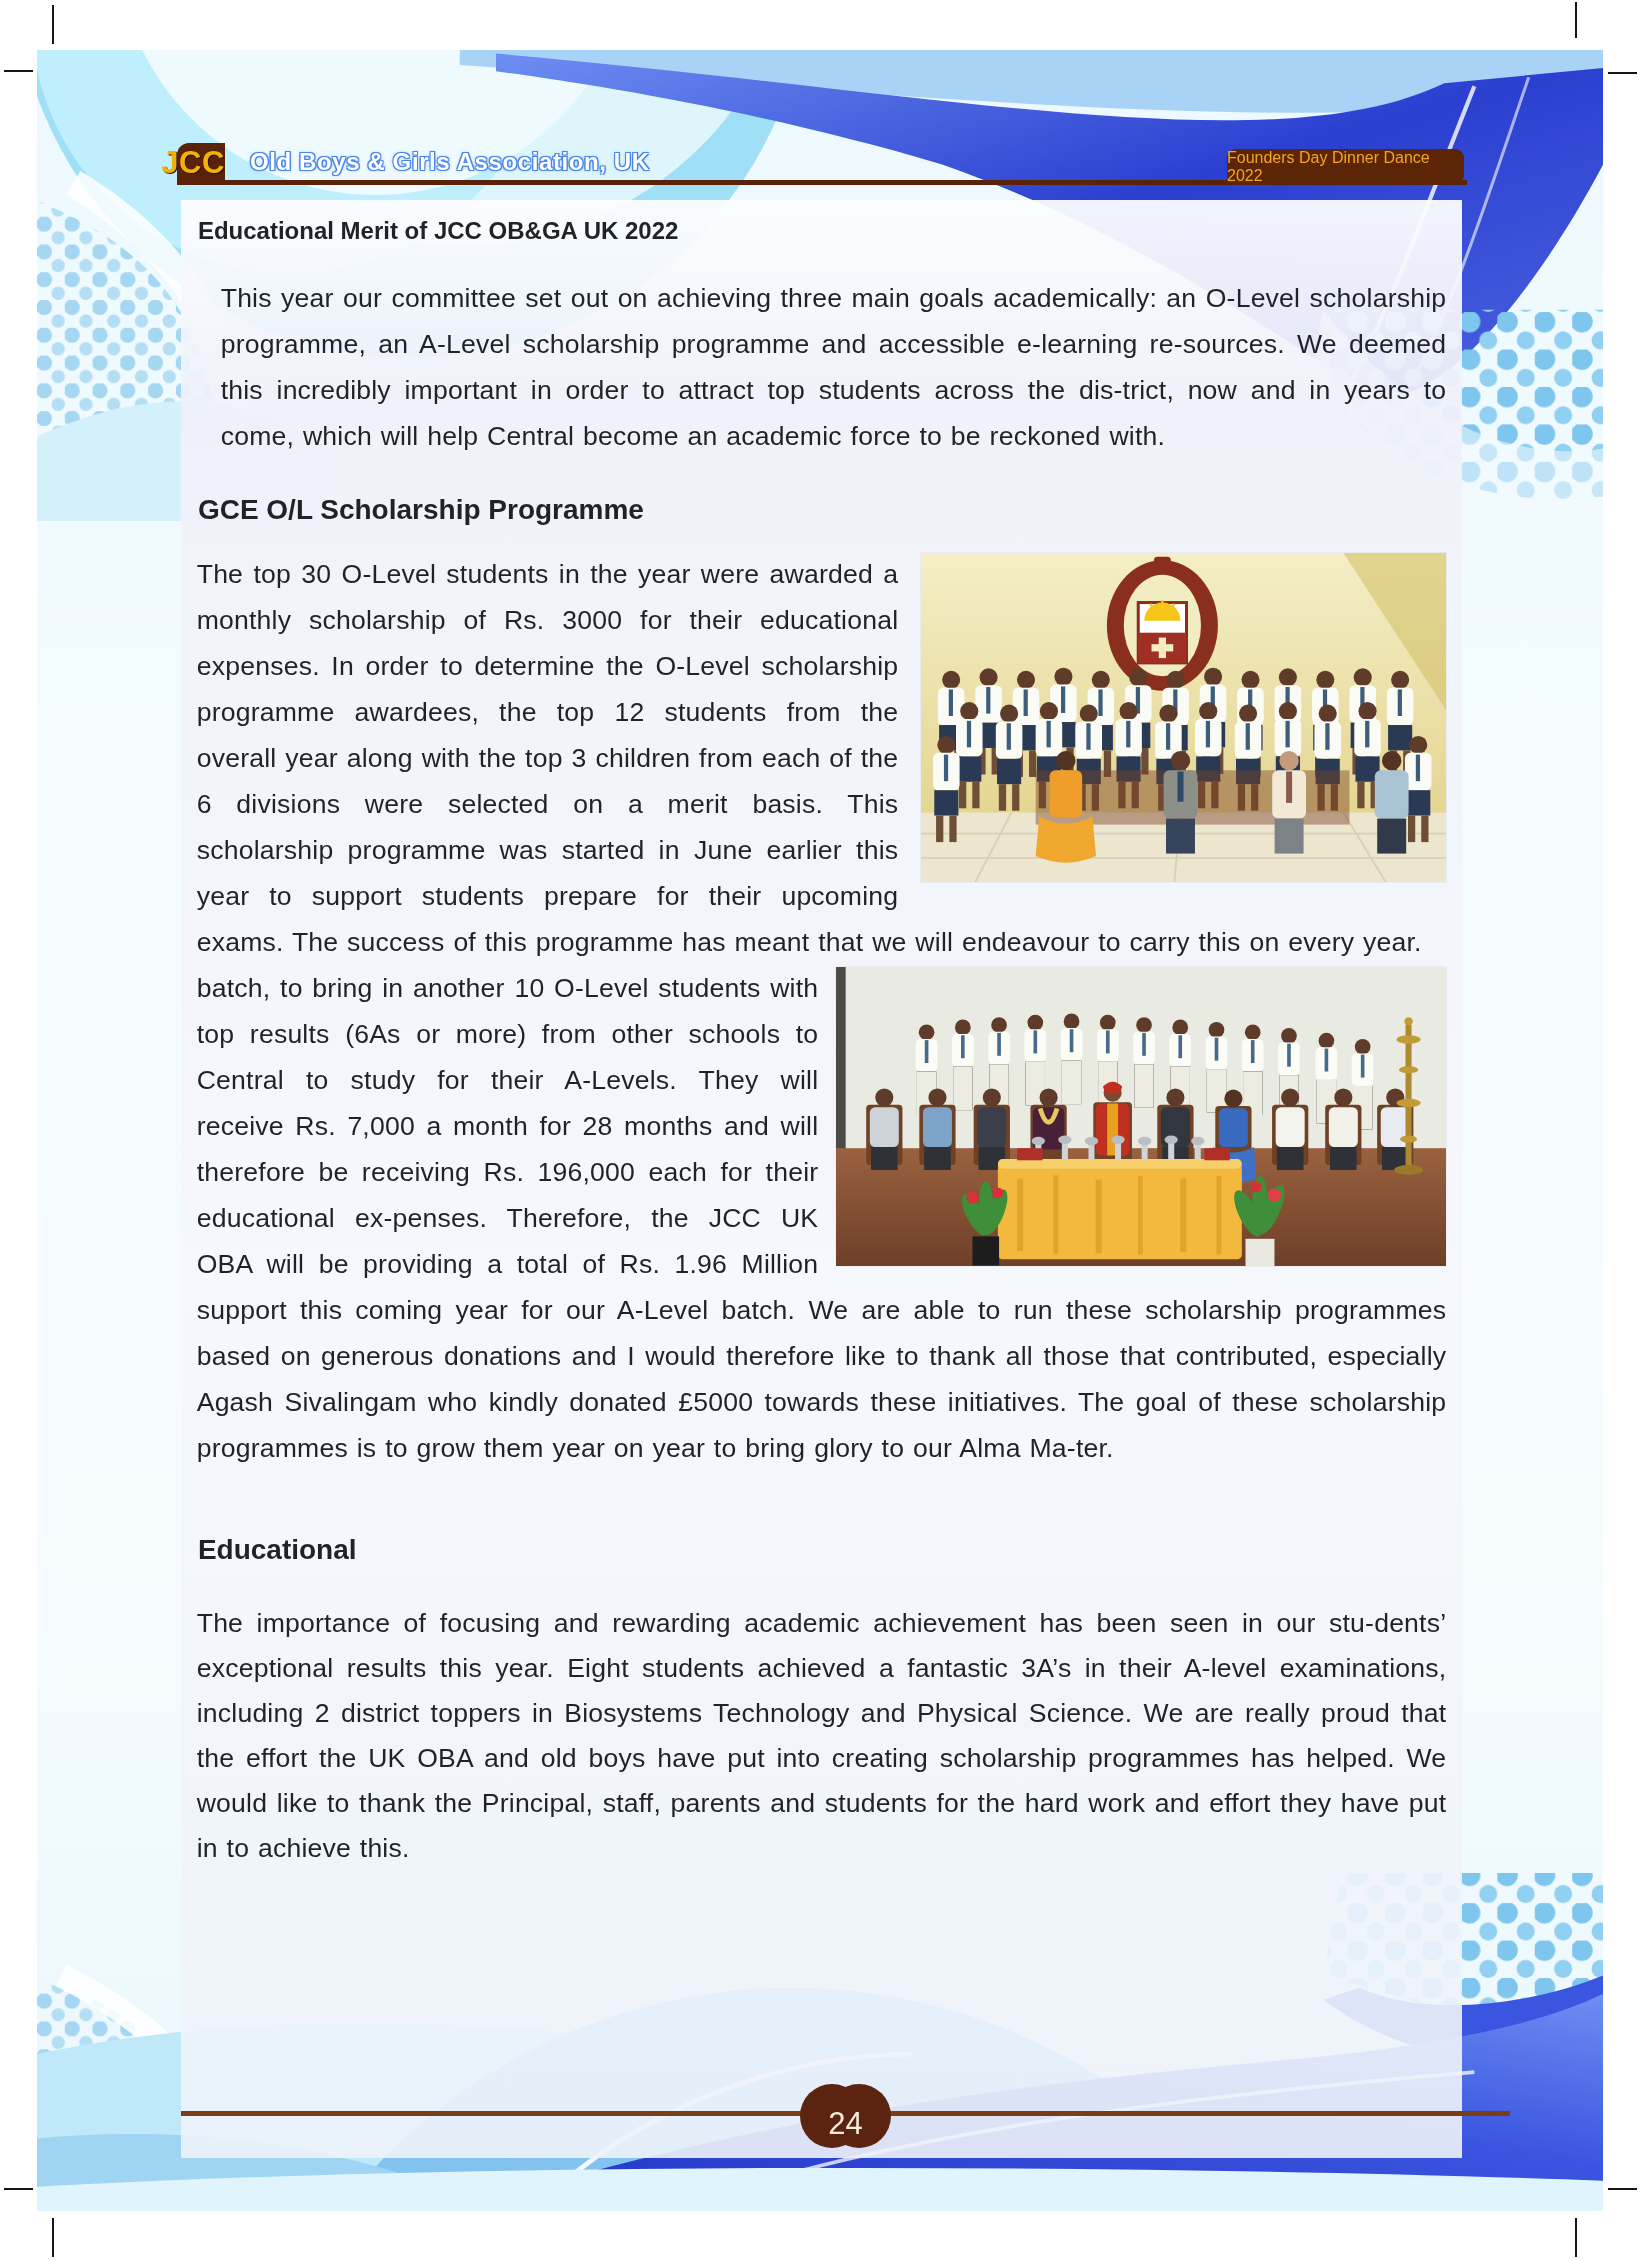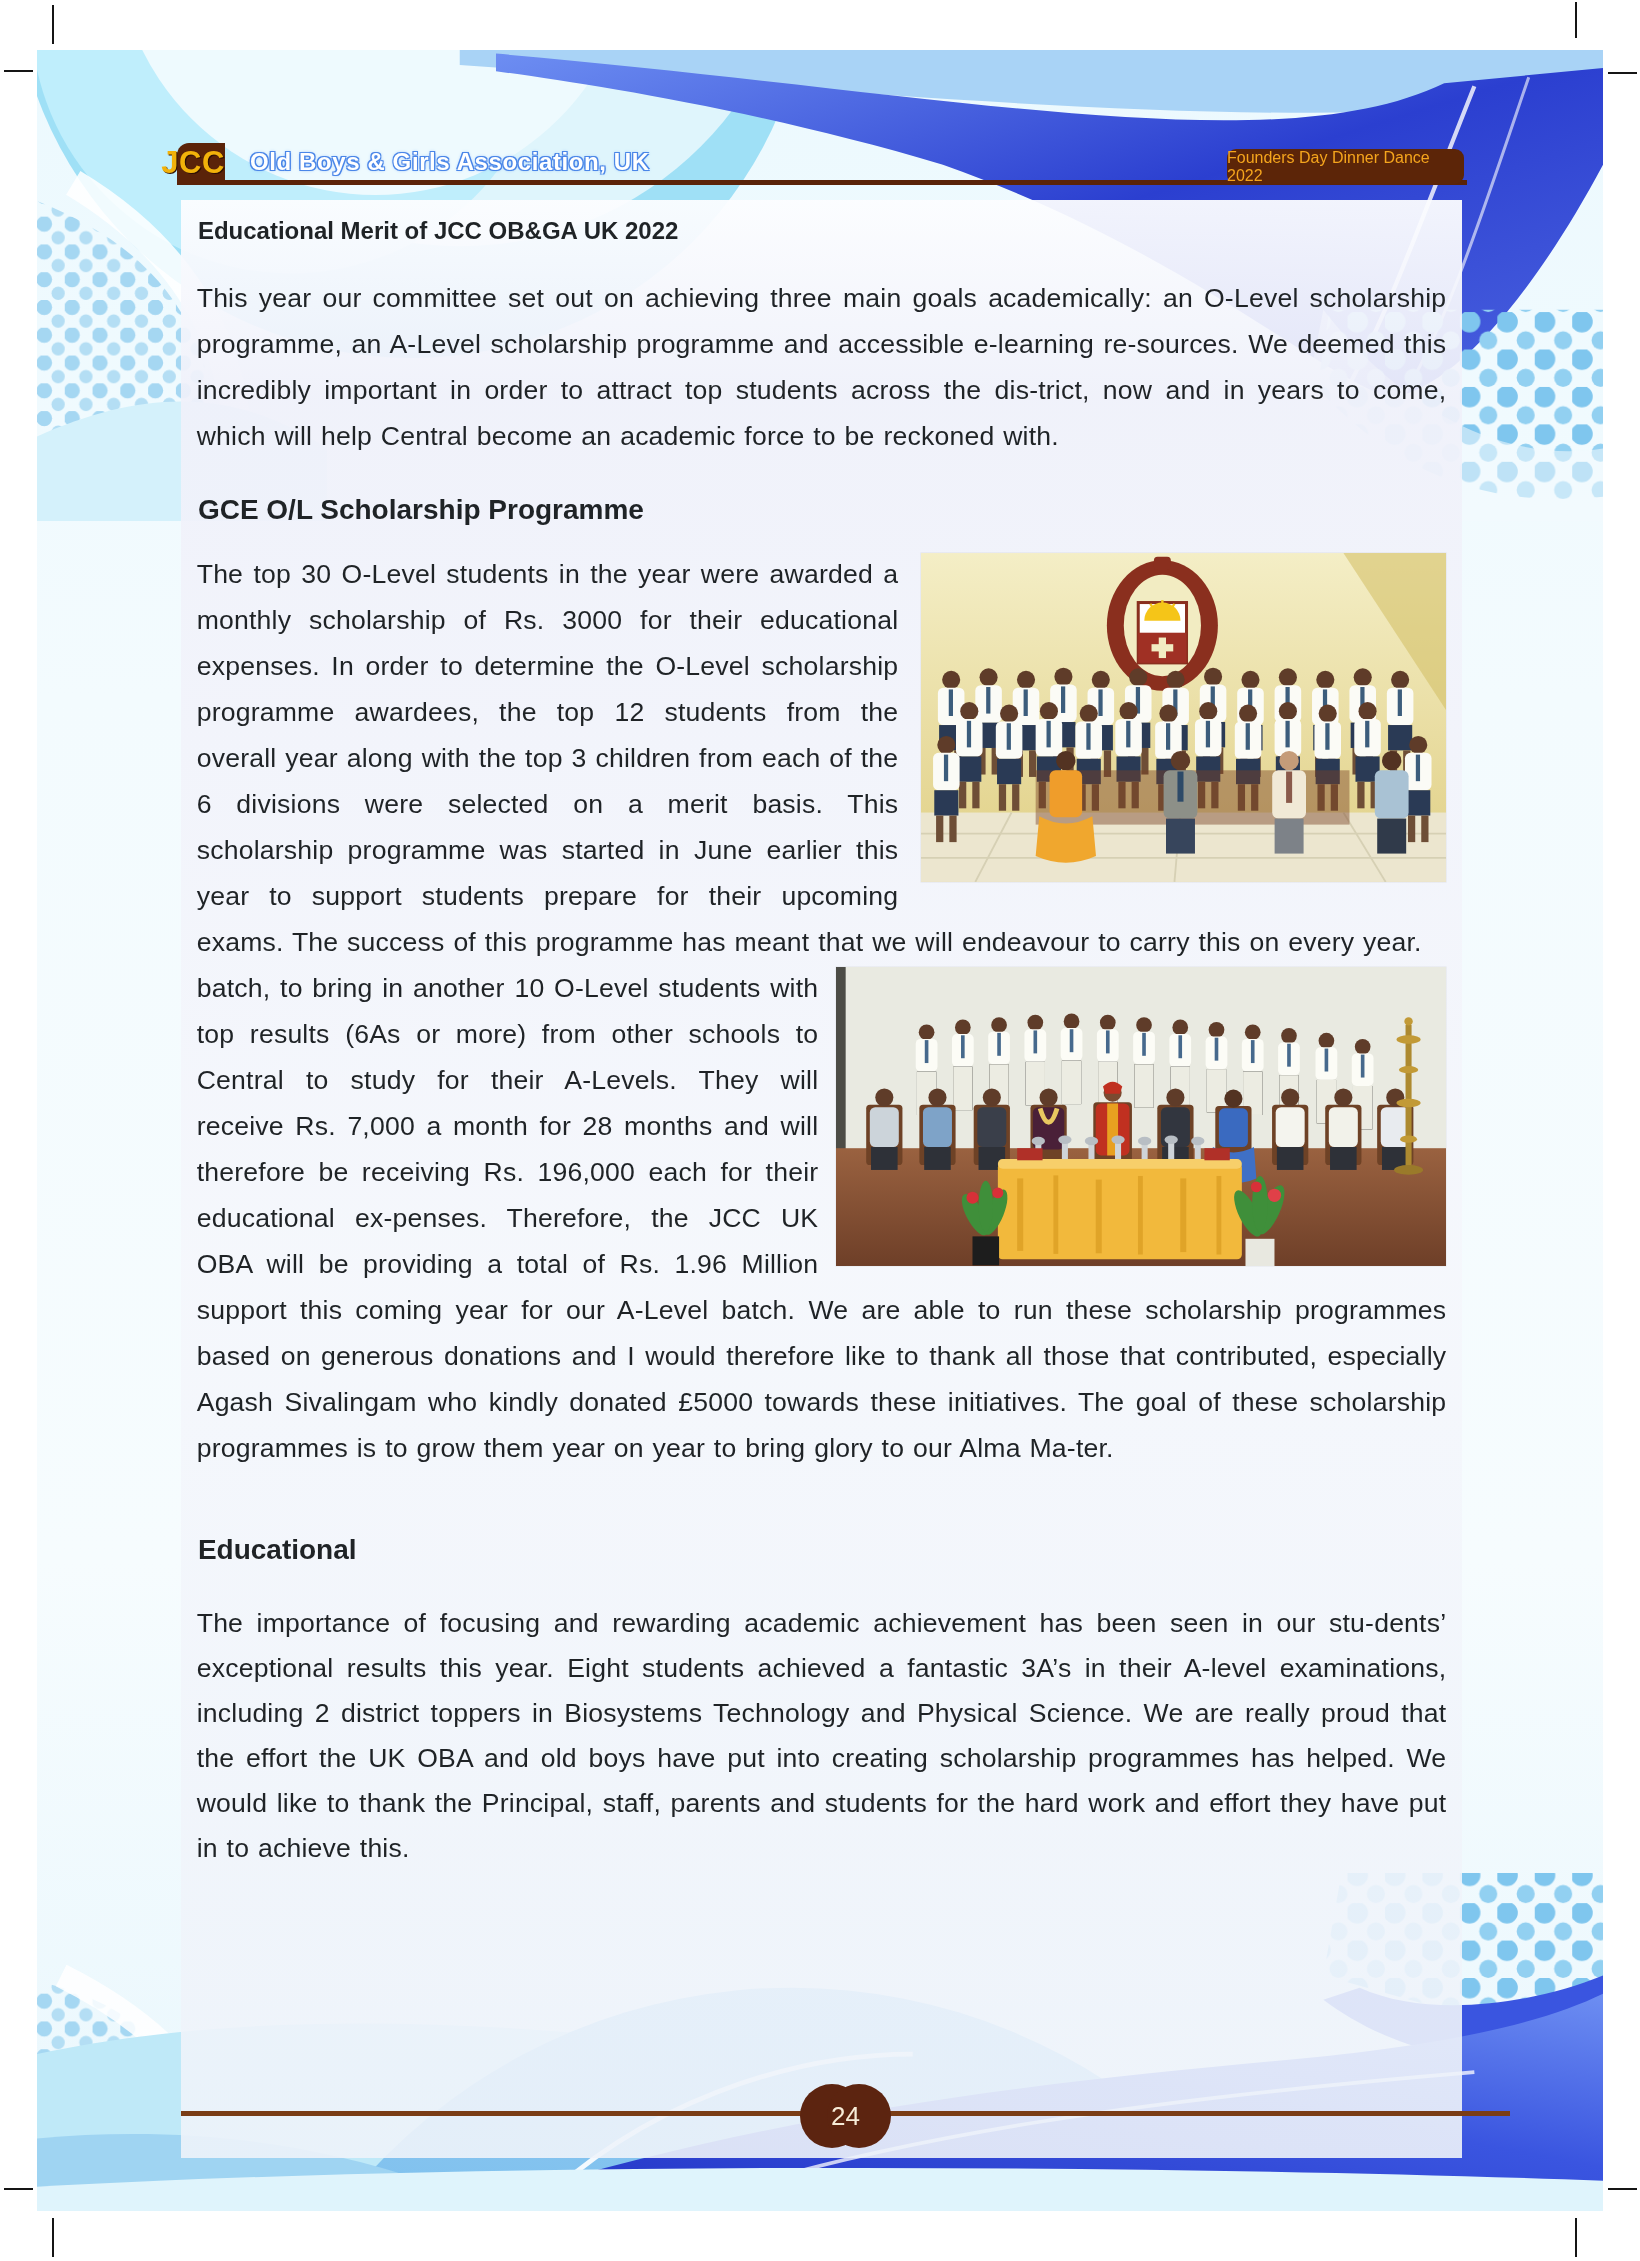--- a/index.html
+++ b/index.html
@@ -27,36 +27,36 @@
             display:flex;align-items:center;justify-content:center;color:#f5a51d;font-size:16px;font-weight:500;border-radius:9px;}
 
   
   .panel{position:absolute;left:144px;top:150px;width:1281px;height:1958px;z-index:4;
          background:linear-gradient(180deg,rgba(252,253,255,.95) 0%,rgba(240,241,250,.92) 10%,rgba(245,247,252,.9) 55%,rgba(238,243,250,.9) 100%);
          overflow:hidden;}
   .content{padding:7.2px 15.7px 0 15.7px;color:#1f2326;}
   h1{font-size:24px;font-weight:800;margin:9.7px 0 0 1.2px;letter-spacing:0;}
   h2{font-size:28px;font-weight:800;margin:35px 0 25px 1.2px;}
   p{font-size:26.6px;line-height:46px;text-align:justify;margin:0;letter-spacing:0.2px;word-spacing:1.2px;}
-  p.intro{margin-top:30px;}
+  p.intro{margin-top:30px;margin-left:24px;}
   p.after-h2{margin-top:0;}
   .photo{float:right;margin:2.4px 0 11px 23px;box-shadow:0 0 0 0.6px rgba(0,0,0,.06);}
   .photo svg{display:block;}
   .clear{clear:both;}
   h2.ach{margin:63px 0 0 1.2px;}
   p.final{margin-top:35px;line-height:45px;}
 
   
   .foot-rule{position:absolute;left:144px;top:2061px;width:1329px;height:4.8px;background:#7a3d16;z-index:6;}
   .page-badge{position:absolute;left:763px;top:2034px;width:91px;height:66px;z-index:7;}
   .page-badge .c1,.page-badge .c2{position:absolute;top:0;width:64px;height:64px;border-radius:50%;background:#5c2410;}
   .page-badge .c1{left:0;}
   .page-badge .c2{left:26.6px;}
-  .page-badge .num{position:absolute;left:0;top:0;width:91px;height:64px;display:flex;align-items:center;justify-content:center;
-                   color:#f7ecd8;font-size:26px;font-weight:500;}
+  .page-badge .num{position:absolute;left:0;top:8px;width:91px;height:64px;display:flex;align-items:center;justify-content:center;
+                   color:#f7ecd8;font-size:31px;font-weight:500;}
 </style>
 </head>
 <body>
 
 <div class="mark" style="left:52px;top:4.8px;width:2.4px;height:39px;"></div>
 <div class="mark" style="left:3.6px;top:70px;width:29px;height:2.4px;"></div>
 <div class="mark" style="left:1575px;top:2.4px;width:2.4px;height:36px;"></div>
 <div class="mark" style="left:1608px;top:72px;width:29px;height:2.4px;"></div>
 <div class="mark" style="left:3.6px;top:2188px;width:29px;height:2.4px;"></div>
 <div class="mark" style="left:52px;top:2218px;width:2.4px;height:39px;"></div>

